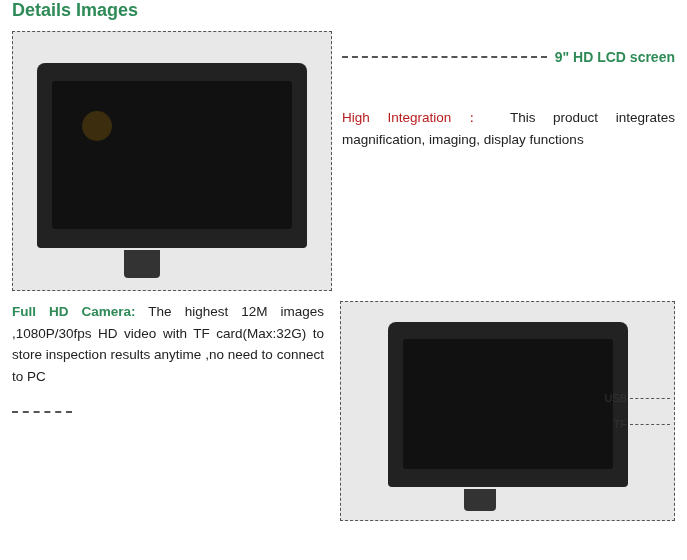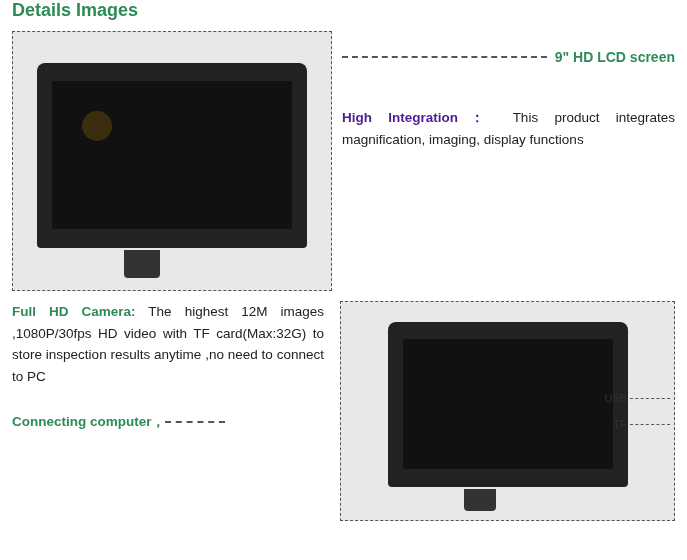--- a/index.html
+++ b/index.html
@@ -109,22 +109,22 @@
       height: 18px;
     }
 
     .high-integration-text {
       text-align: justify;
       font-size: 13.5px;
       line-height: 1.6;
     }
 
     .hi-label {
-      color: #4c1d95;
-      font-weight: bold;
+      color: #b91c1c;
+      font-weight: normal;
     }
 
     .section-bottom {
       display: flex;
       flex-direction: row;
       align-items: flex-start;
       width: 100%;
       margin-top: 4px;
     }
 
@@ -270,21 +270,20 @@
   <div class="section-bottom">
 
     <div class="bottom-left-text">
       <div>
         <span class="full-hd-label">Full HD Camera:</span>
         <span> The highest 12M images ,1080P/30fps HD video with TF card(Max:32G) to store inspection results anytime ,no need to connect to PC</span>
       </div>
       <div class="blank-sm"></div>
       <div style="height:6px;"></div>
       <div class="connecting-row">
-        <span class="connecting-label">Connecting computer，</span>
         <span class="dashed-connector-bottom"></span>
       </div>
     </div>
 
     <div class="monitor-img-bottom">
       <div style="display:flex;flex-direction:column;align-items:center;position:relative;">
         <div class="monitor-body2">
           <div class="monitor-screen2"></div>
         </div>
         <div class="monitor-stand2"></div>

